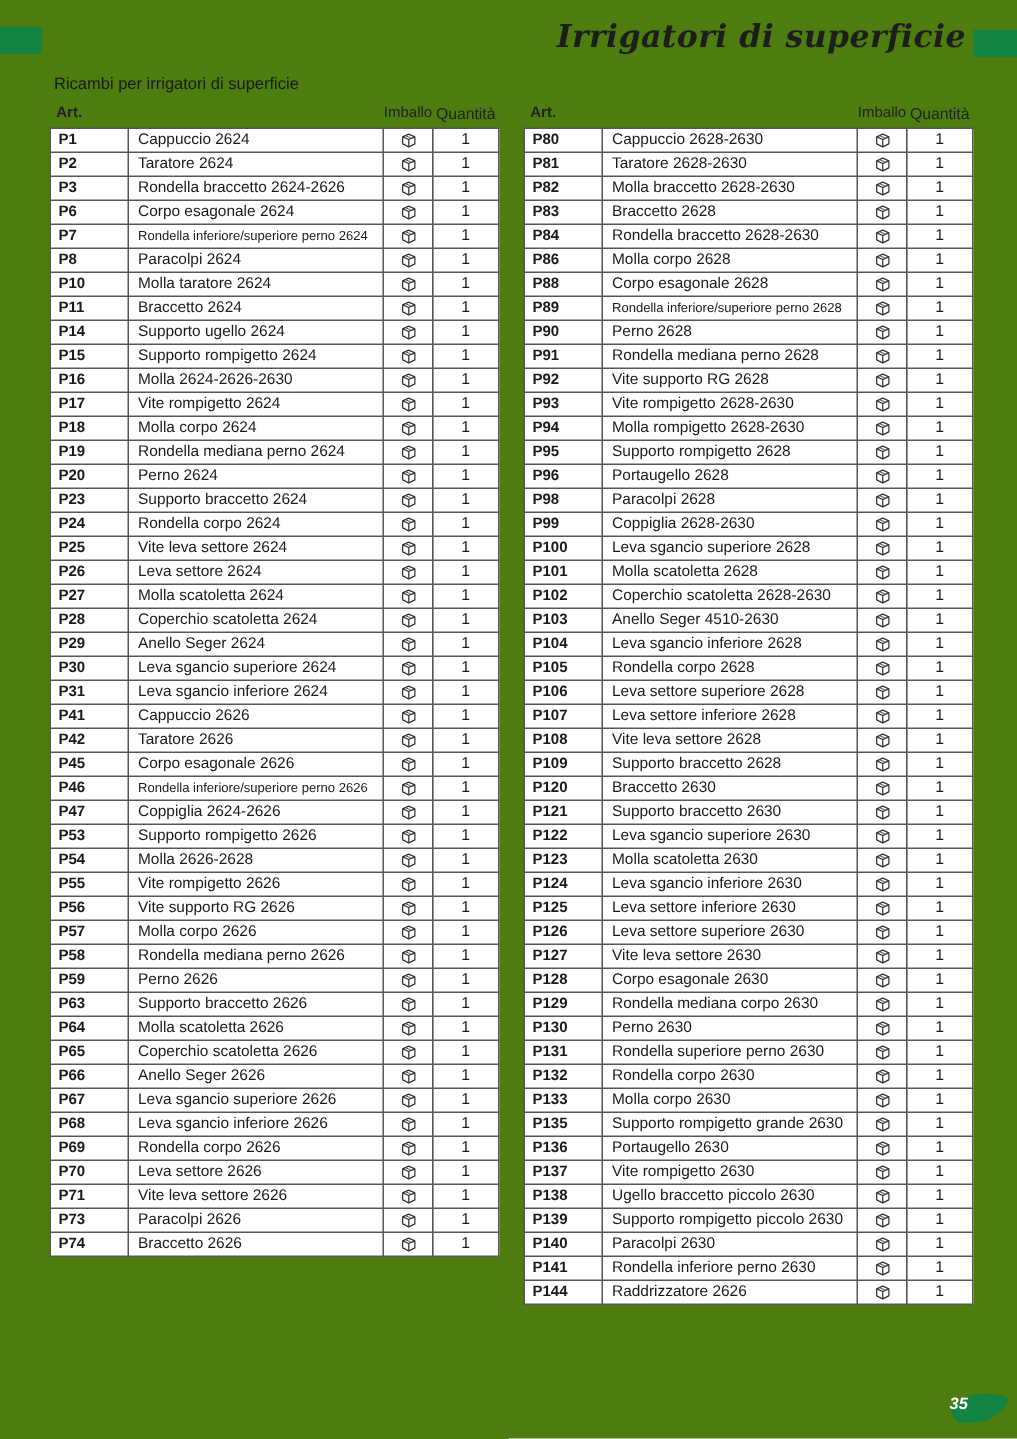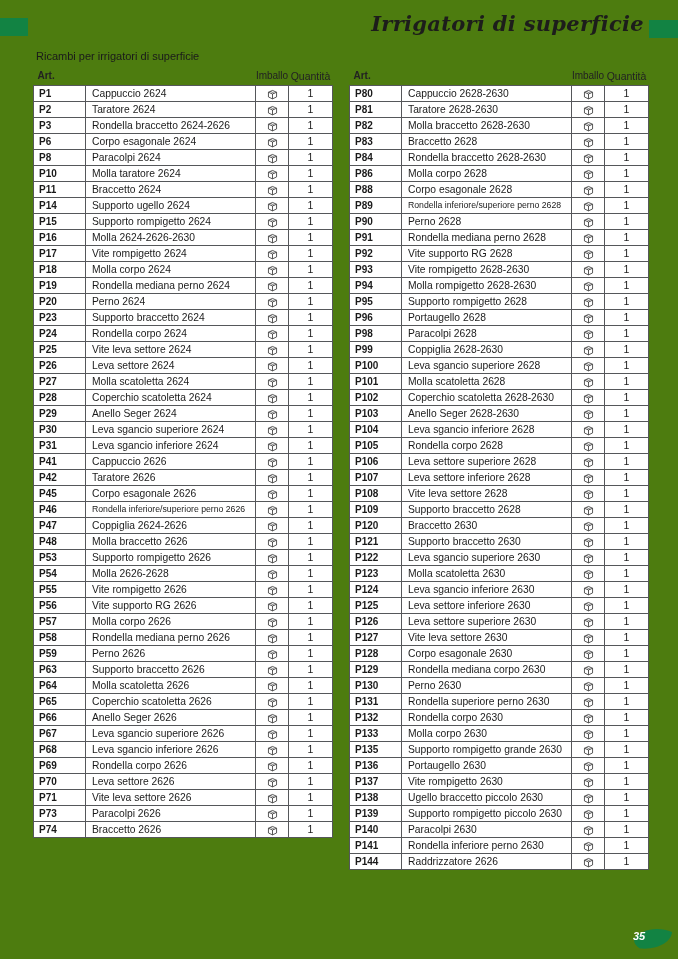--- a/index.html
+++ b/index.html
@@ -106,20 +106,33 @@
                 <g fill="none" stroke="#333" stroke-width="1" stroke-linejoin="round">
                   <path d="M3 5.2 L8 3 L13 5.2 L13 11 L8 13.4 L3 11 Z"></path>
                   <path d="M3 5.2 L8 7.4 L13 5.2"></path>
                   <path d="M8 7.4 L8 13.4"></path>
                   <path d="M5.3 4.2 L10.3 6.4" stroke-width="0.7"></path>
                 </g>
               </svg></td>
             <td class="qty">1</td>
           </tr>
           <tr>
+            <td class="art">P7</td>
+            <td class="desc condensed">Rondella inferiore/superiore perno 2624</td>
+            <td class="imb"><svg width="13" height="13" viewBox="0 0 16 16">
+                <g fill="none" stroke="#333" stroke-width="1" stroke-linejoin="round">
+                  <path d="M3 5.2 L8 3 L13 5.2 L13 11 L8 13.4 L3 11 Z"></path>
+                  <path d="M3 5.2 L8 7.4 L13 5.2"></path>
+                  <path d="M8 7.4 L8 13.4"></path>
+                  <path d="M5.3 4.2 L10.3 6.4" stroke-width="0.7"></path>
+                </g>
+              </svg></td>
+            <td class="qty">1</td>
+          </tr>
+          <tr>
             <td class="art">P8</td>
             <td class="desc">Paracolpi 2624</td>
             <td class="imb"><svg width="13" height="13" viewBox="0 0 16 16">
                 <g fill="none" stroke="#333" stroke-width="1" stroke-linejoin="round">
                   <path d="M3 5.2 L8 3 L13 5.2 L13 11 L8 13.4 L3 11 Z"></path>
                   <path d="M3 5.2 L8 7.4 L13 5.2"></path>
                   <path d="M8 7.4 L8 13.4"></path>
                   <path d="M5.3 4.2 L10.3 6.4" stroke-width="0.7"></path>
                 </g>
               </svg></td>
@@ -407,33 +420,20 @@
                   <path d="M3 5.2 L8 7.4 L13 5.2"></path>
                   <path d="M8 7.4 L8 13.4"></path>
                   <path d="M5.3 4.2 L10.3 6.4" stroke-width="0.7"></path>
                 </g>
               </svg></td>
             <td class="qty">1</td>
           </tr>
           <tr>
             <td class="art">P47</td>
             <td class="desc">Coppiglia 2624-2626</td>
-            <td class="imb"><svg width="13" height="13" viewBox="0 0 16 16">
-                <g fill="none" stroke="#333" stroke-width="1" stroke-linejoin="round">
-                  <path d="M3 5.2 L8 3 L13 5.2 L13 11 L8 13.4 L3 11 Z"></path>
-                  <path d="M3 5.2 L8 7.4 L13 5.2"></path>
-                  <path d="M8 7.4 L8 13.4"></path>
-                  <path d="M5.3 4.2 L10.3 6.4" stroke-width="0.7"></path>
-                </g>
-              </svg></td>
-            <td class="qty">1</td>
-          </tr>
-          <tr>
-            <td class="art">P48</td>
-            <td class="desc">Molla braccetto 2626</td>
             <td class="imb"><svg width="13" height="13" viewBox="0 0 16 16">
                 <g fill="none" stroke="#333" stroke-width="1" stroke-linejoin="round">
                   <path d="M3 5.2 L8 3 L13 5.2 L13 11 L8 13.4 L3 11 Z"></path>
                   <path d="M3 5.2 L8 7.4 L13 5.2"></path>
                   <path d="M8 7.4 L8 13.4"></path>
                   <path d="M5.3 4.2 L10.3 6.4" stroke-width="0.7"></path>
                 </g>
               </svg></td>
             <td class="qty">1</td>
           </tr>
@@ -947,21 +947,21 @@
                   <path d="M3 5.2 L8 3 L13 5.2 L13 11 L8 13.4 L3 11 Z"></path>
                   <path d="M3 5.2 L8 7.4 L13 5.2"></path>
                   <path d="M8 7.4 L8 13.4"></path>
                   <path d="M5.3 4.2 L10.3 6.4" stroke-width="0.7"></path>
                 </g>
               </svg></td>
             <td class="qty">1</td>
           </tr>
           <tr>
             <td class="art">P103</td>
-            <td class="desc">Anello Seger 2628-2630</td>
+            <td class="desc">Anello Seger 4510-2630</td>
             <td class="imb"><svg width="13" height="13" viewBox="0 0 16 16">
                 <g fill="none" stroke="#333" stroke-width="1" stroke-linejoin="round">
                   <path d="M3 5.2 L8 3 L13 5.2 L13 11 L8 13.4 L3 11 Z"></path>
                   <path d="M3 5.2 L8 7.4 L13 5.2"></path>
                   <path d="M8 7.4 L8 13.4"></path>
                   <path d="M5.3 4.2 L10.3 6.4" stroke-width="0.7"></path>
                 </g>
               </svg></td>
             <td class="qty">1</td>
           </tr>

